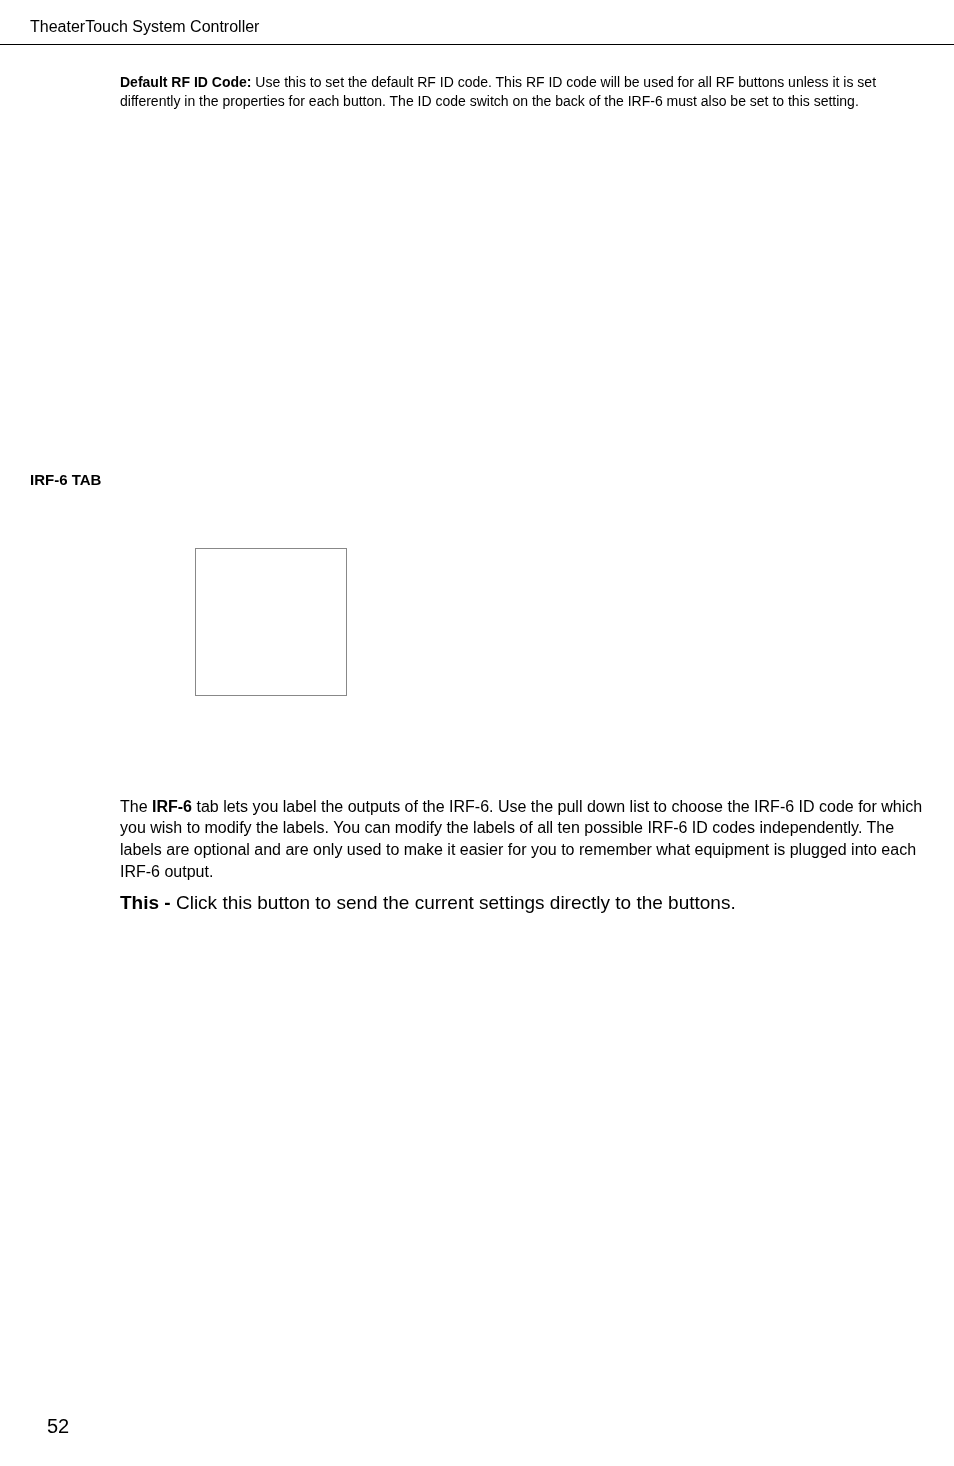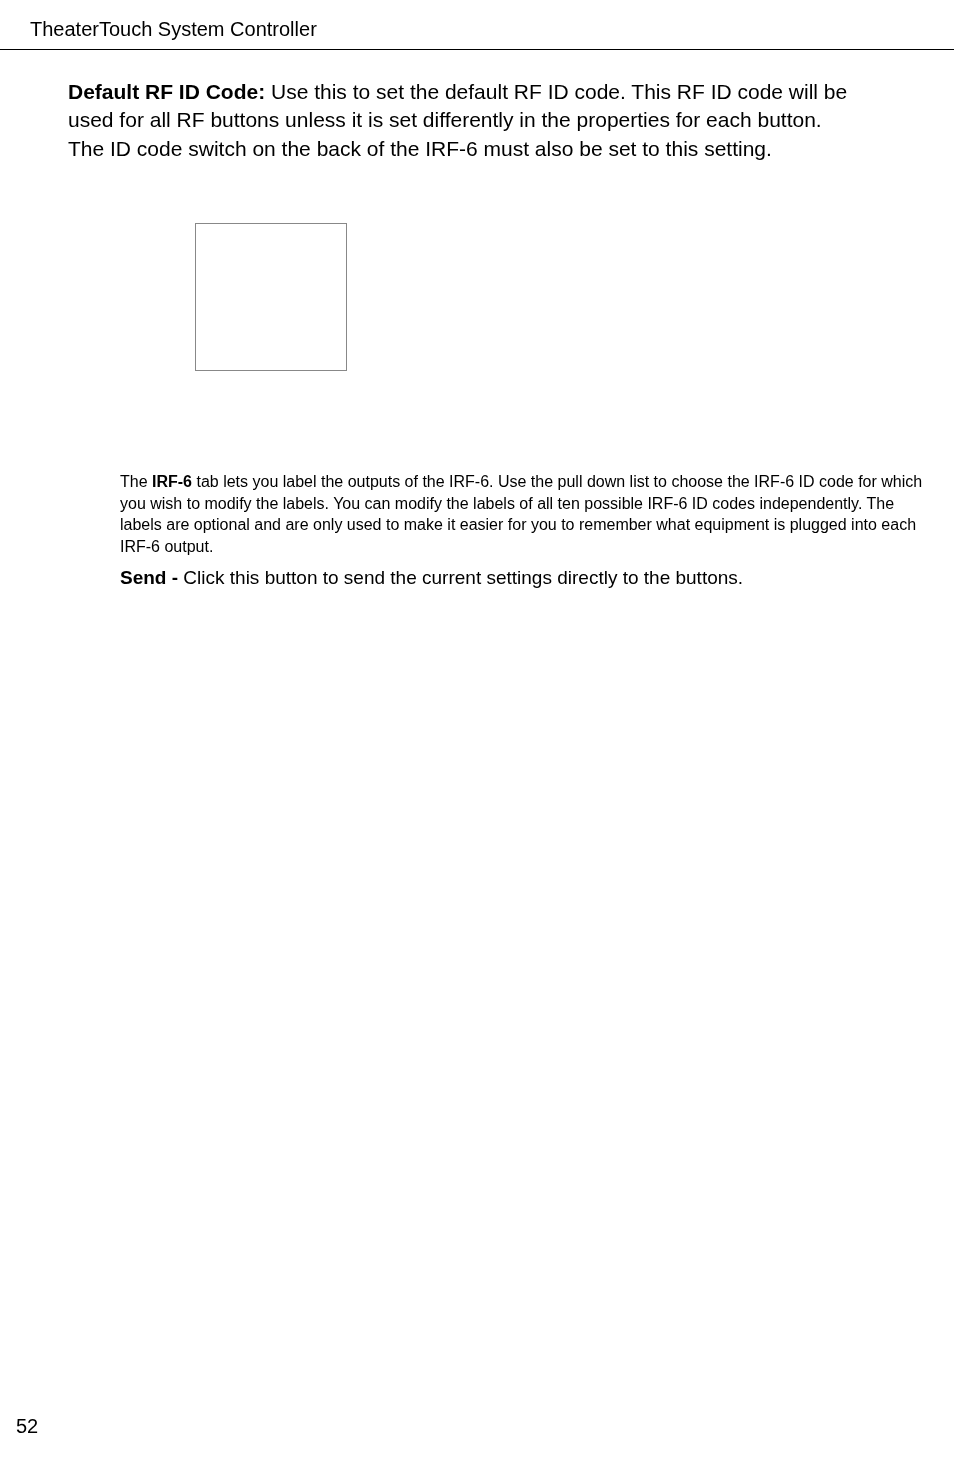--- a/index.html
+++ b/index.html
@@ -11,29 +11,29 @@
       font-family: Arial, Helvetica, sans-serif;
       background: white;
       width: 954px;
       height: 1466px;
       position: relative;
       padding: 0;
     }
     .header {
       padding: 18px 30px 8px 30px;
       border-bottom: 1px solid #000;
-      font-size: 20px;
+      font-size: 16px;
       font-weight: normal;
     }
     .content {
       padding: 0 30px;
     }
     .para1 {
-      margin: 28px 0 0 38px;
-      font-size: 21px;
+      margin: 28px 0 0 90px;
+      font-size: 14px;
       line-height: 1.35;
       max-width: 790px;
     }
     .bold {
       font-weight: bold;
     }
     .section-heading {
       margin-top: 360px;
       margin-left: 0;
       font-size: 15px;
@@ -54,43 +54,44 @@
     }
     .para3 {
       margin: 8px 0 0 90px;
       font-size: 19px;
       line-height: 1.35;
       max-width: 800px;
     }
     .page-number {
       position: absolute;
       bottom: 28px;
-      left: 16px;
+      left: 47px;
       font-size: 20px;
     }
   </style>
 </head>
 <body>
 
 <div class="header">
   <span>TheaterTouch System Controller</span>
 </div>
 
 <div class="content">
 
   <p class="para1">
     <span class="bold">Default RF ID Code:</span><span> Use this to set the default RF ID code.  This RF ID code will be used for all RF buttons unless it is set differently in the properties for each button.  The ID code switch on the back of the IRF-6 must also be set to this setting.</span>
   </p>
 
+  <div class="section-heading">IRF-6 TAB</div>
 
   <div class="image-placeholder"></div>
 
   <p class="para2">
     <span>The </span><span class="bold">IRF-6</span><span> tab lets you label the outputs of the IRF-6. Use the pull down list to choose the IRF-6 ID code for which you wish to modify the labels. You can modify the labels of all ten possible IRF-6 ID codes independently. The labels are optional and are only used to make it easier for you to remember what equipment is plugged into each IRF-6 output.</span>
   </p>
 
   <p class="para3">
-    <span class="bold">Send - </span><span>Click this button to send the current settings directly to the buttons.</span>
+    <span class="bold">This - </span><span>Click this button to send the current settings directly to the buttons.</span>
   </p>
 
 </div>
 
 <div class="page-number">52</div>
 
 </body></html>

